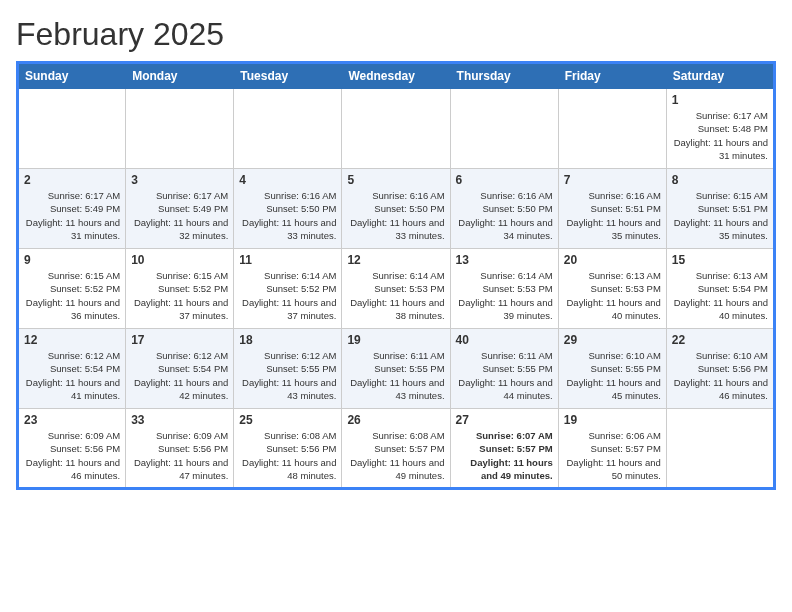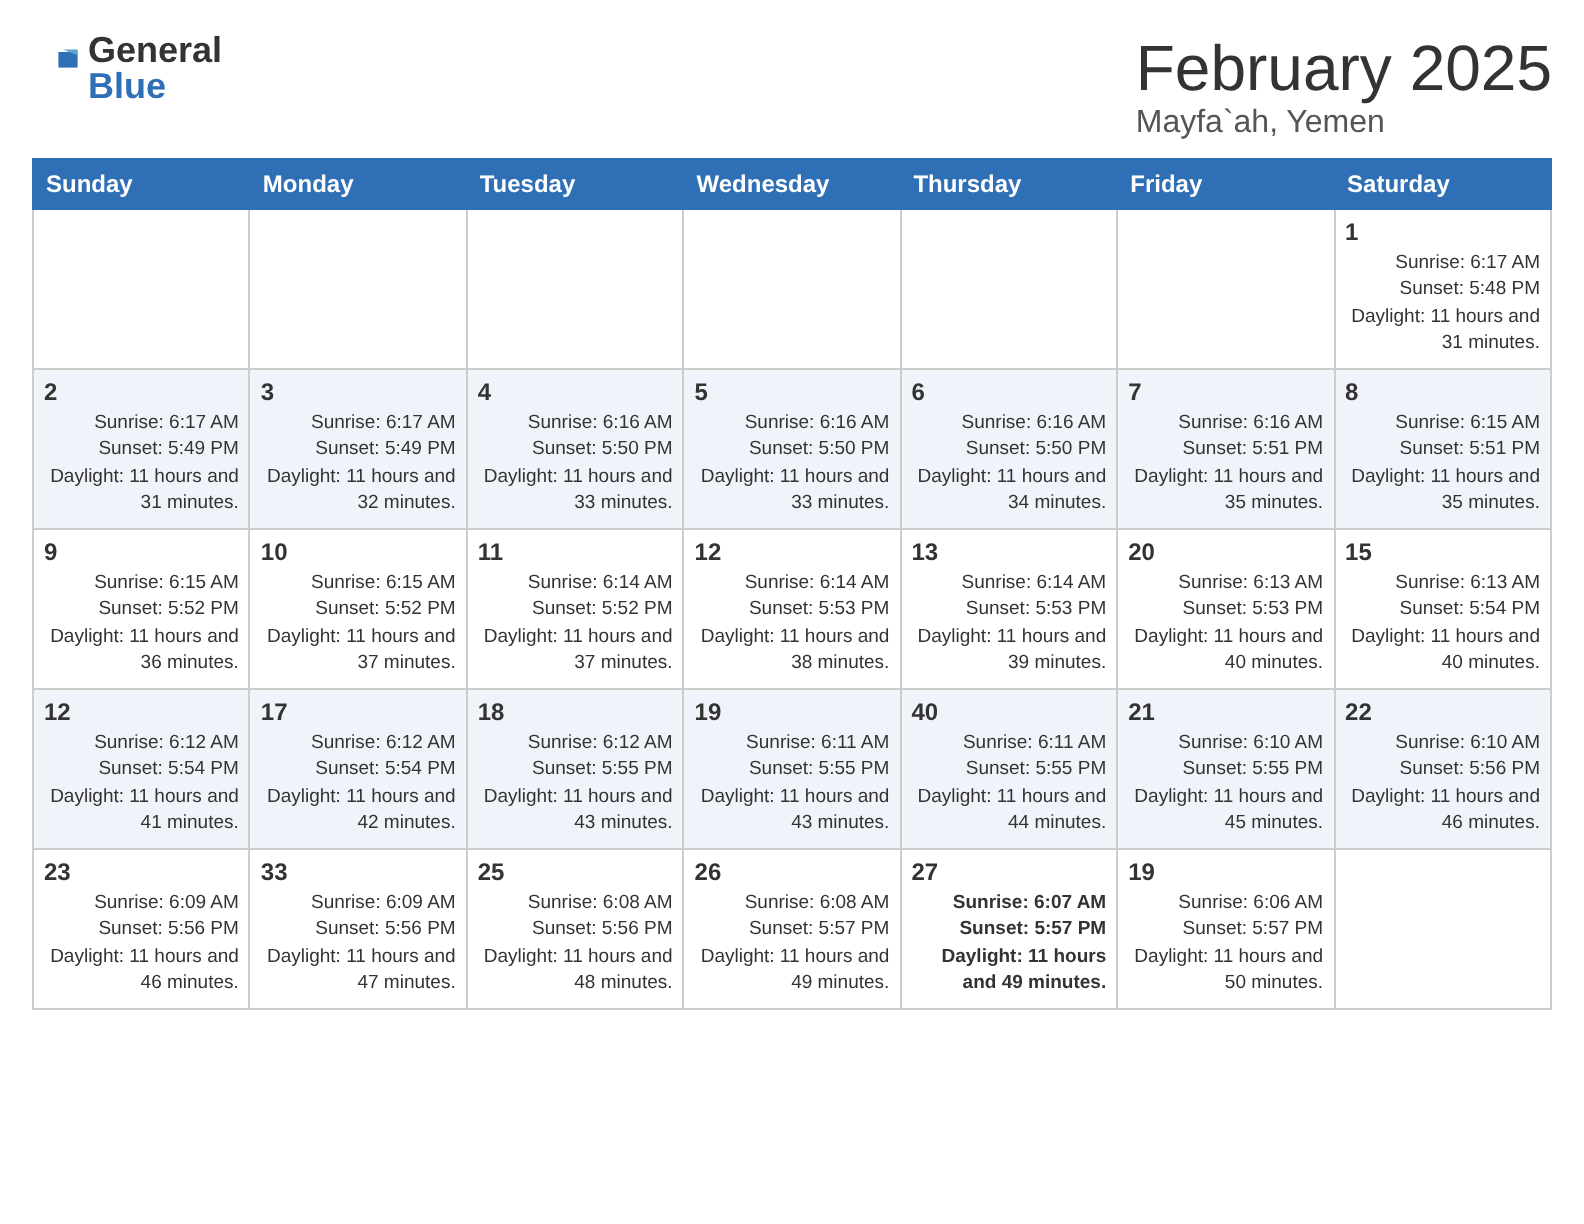--- a/index.html
+++ b/index.html
@@ -45,21 +45,21 @@
       font-weight: normal;
       color: #333;
     }
     .location-title {
       font-size: 16px;
       color: #555;
     }
     .calendar {
       width: 100%;
       border-collapse: collapse;
-      border: 1px solid #3b82f6;
+      border: 3px solid #3b82f6;
     }
     .calendar th {
       background-color: #2e6fb5;
       color: #fff;
       font-size: 12px;
       font-weight: bold;
       padding: 5px 6px;
       text-align: left;
       border: 1px solid #2e6fb5;
     }
@@ -93,36 +93,22 @@
       background-color: #f0f4fa;
     }
     .calendar thead tr th {
       background-color: #2e6fb5;
     }
   </style>
 </head>
 <body>
 
 <div class="header">
-  <div class="logo">
-    <div>
-      <svg class="logo-icon" viewBox="0 0 40 30">
-        <rect x="0" y="0" width="40" height="30" fill="white"></rect>
-        <polygon points="22,5 38,5 38,18 22,18" fill="#2e6fb5"></polygon>
-        <polygon points="26,3 38,3 38,8" fill="#5ba3d0"></polygon>
-      </svg>
-    </div>
-    <div>
-      <div class="logo-text-general">General</div>
-      <div class="logo-text-blue">Blue</div>
-    </div>
-  </div>
   <div class="title-block">
     <div class="month-title">February 2025</div>
-    <div class="location-title">Mayfa`ah, Yemen</div>
   </div>
 </div>
 
 <table class="calendar">
   <thead>
     <tr>
     <th>Sunday</th>
         <th>Monday</th>
         <th>Tuesday</th>
         <th>Wednesday</th>
@@ -259,21 +245,21 @@
 Sunset: 5:55 PM
 Daylight: 11 hours and 43 minutes.</div>
         </td>
         <td>
           <div class="day-number">40</div>
           <div class="day-info" style="white-space: pre-line;">Sunrise: 6:11 AM
 Sunset: 5:55 PM
 Daylight: 11 hours and 44 minutes.</div>
         </td>
         <td>
-          <div class="day-number">21</div>
+          <div class="day-number">29</div>
           <div class="day-info" style="white-space: pre-line;">Sunrise: 6:10 AM
 Sunset: 5:55 PM
 Daylight: 11 hours and 45 minutes.</div>
         </td>
         <td>
           <div class="day-number">22</div>
           <div class="day-info" style="white-space: pre-line;">Sunrise: 6:10 AM
 Sunset: 5:56 PM
 Daylight: 11 hours and 46 minutes.</div>
         </td>

